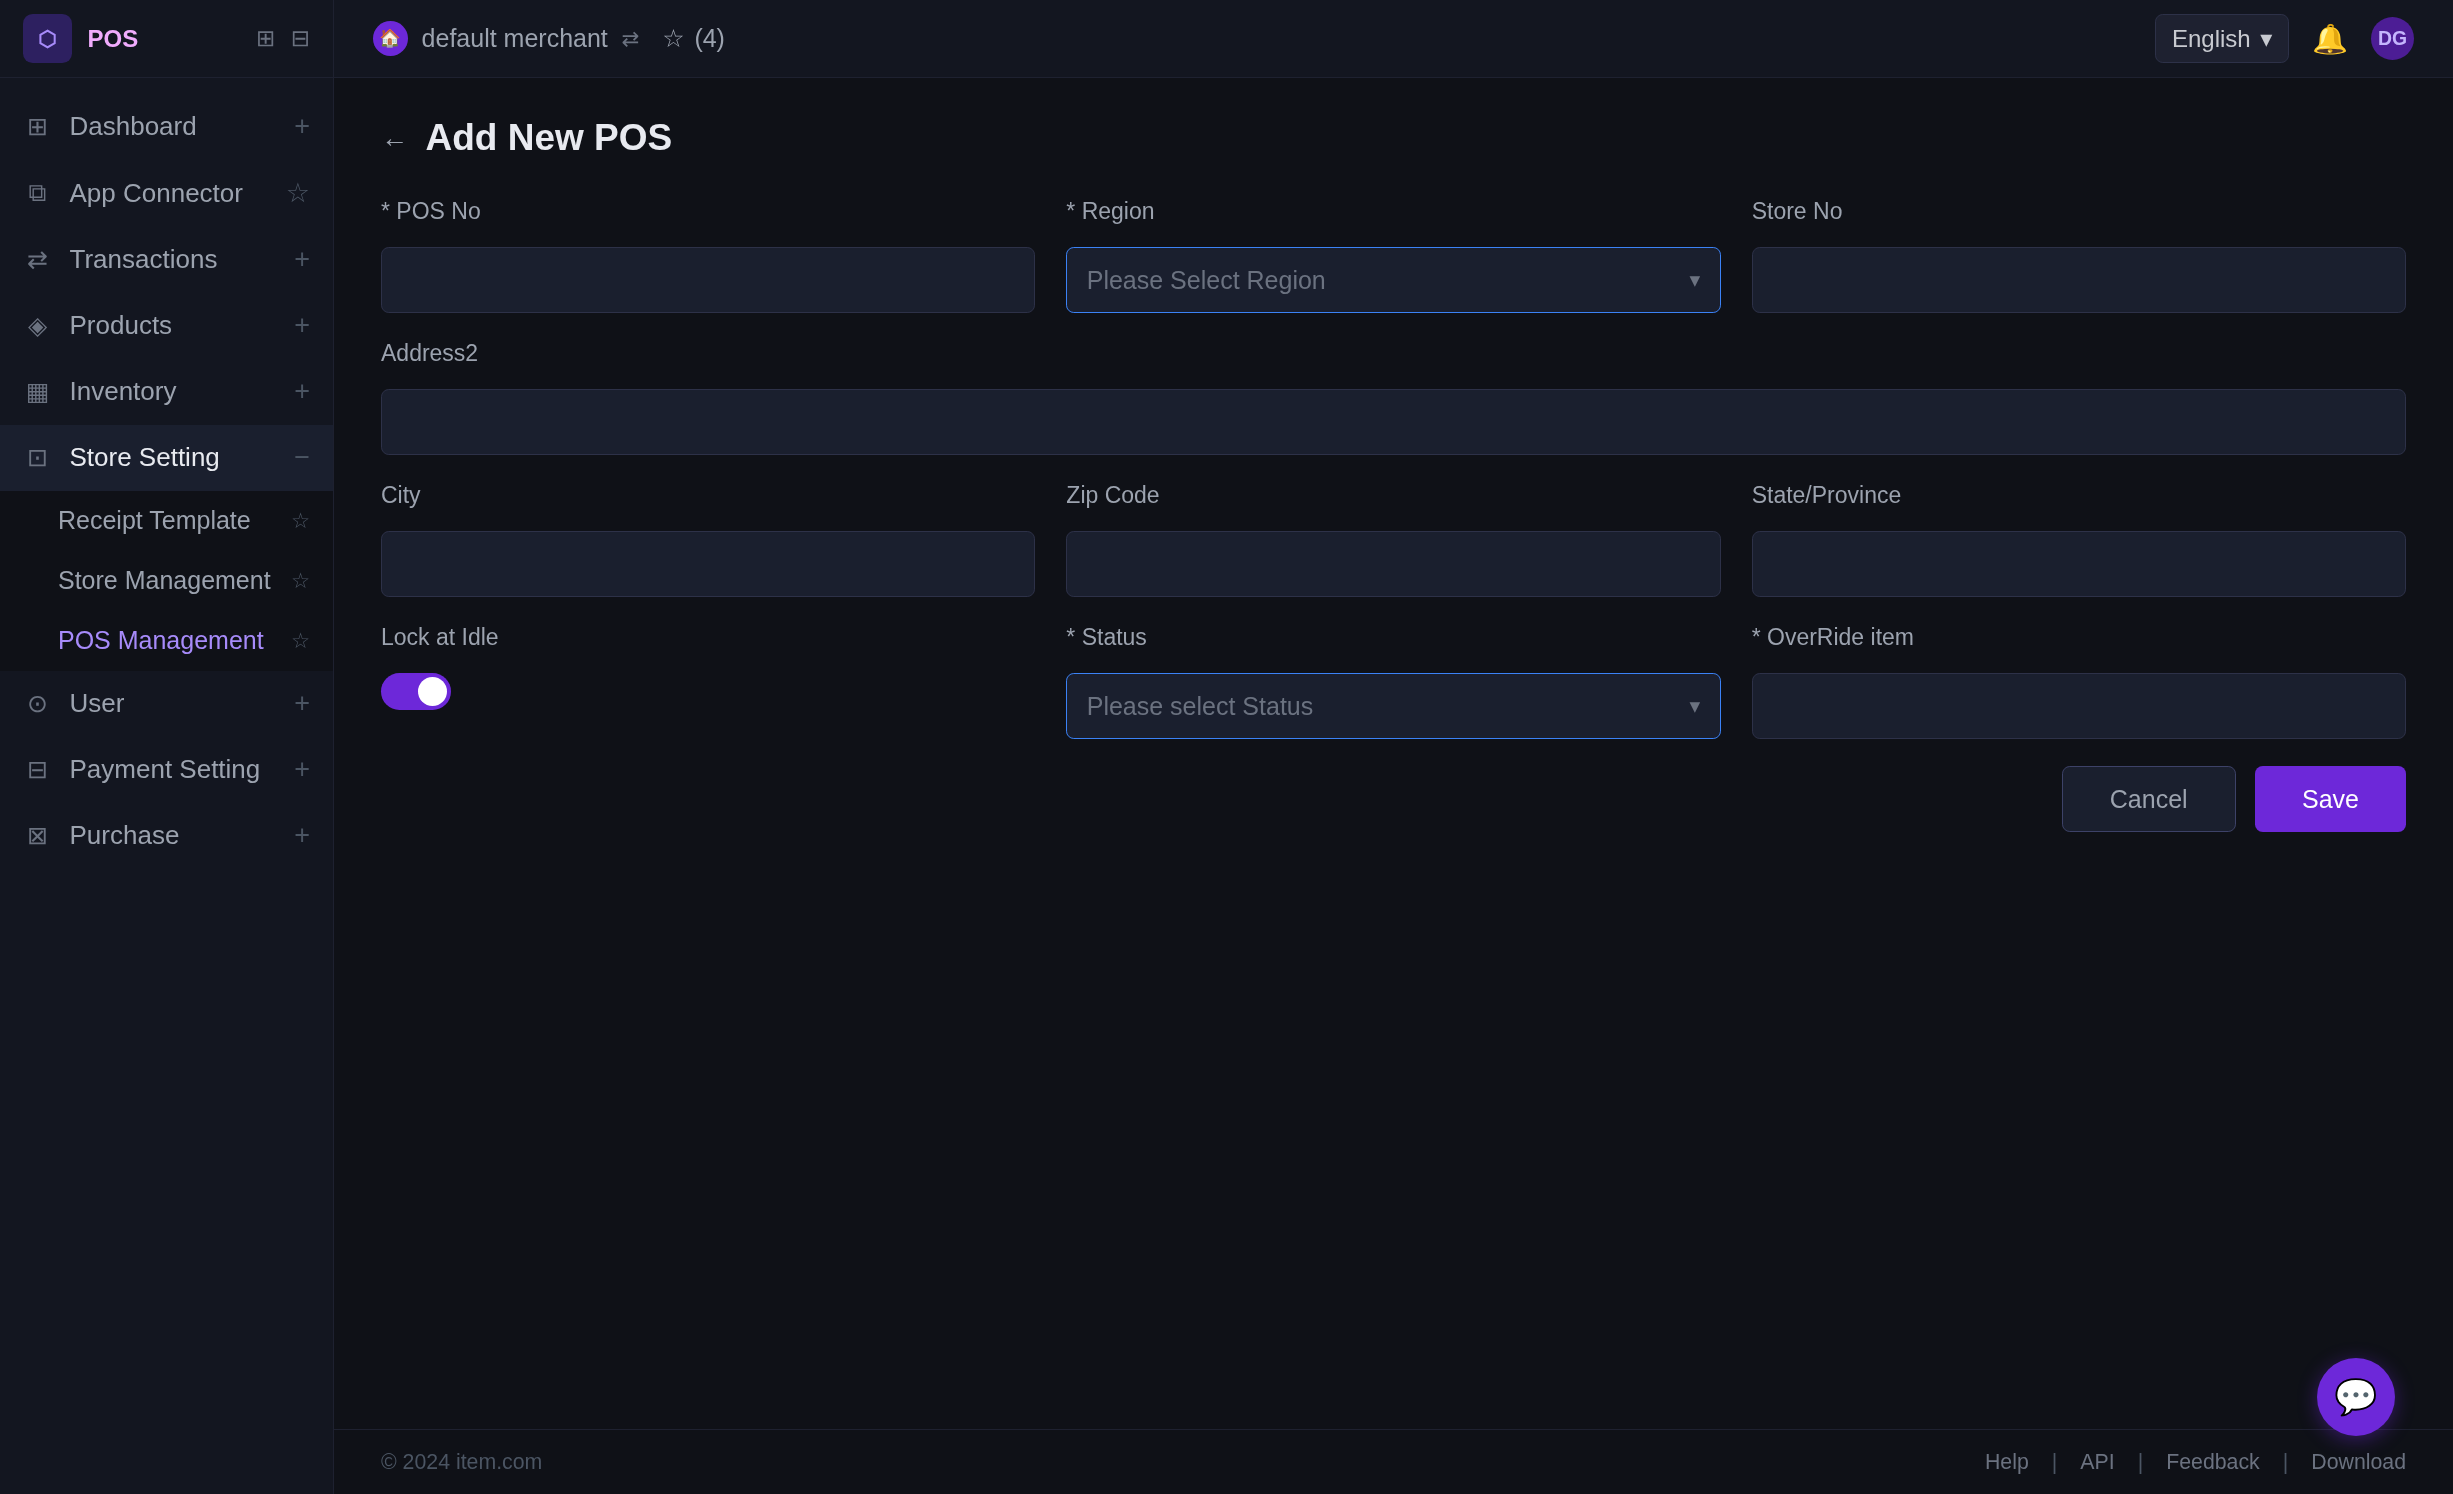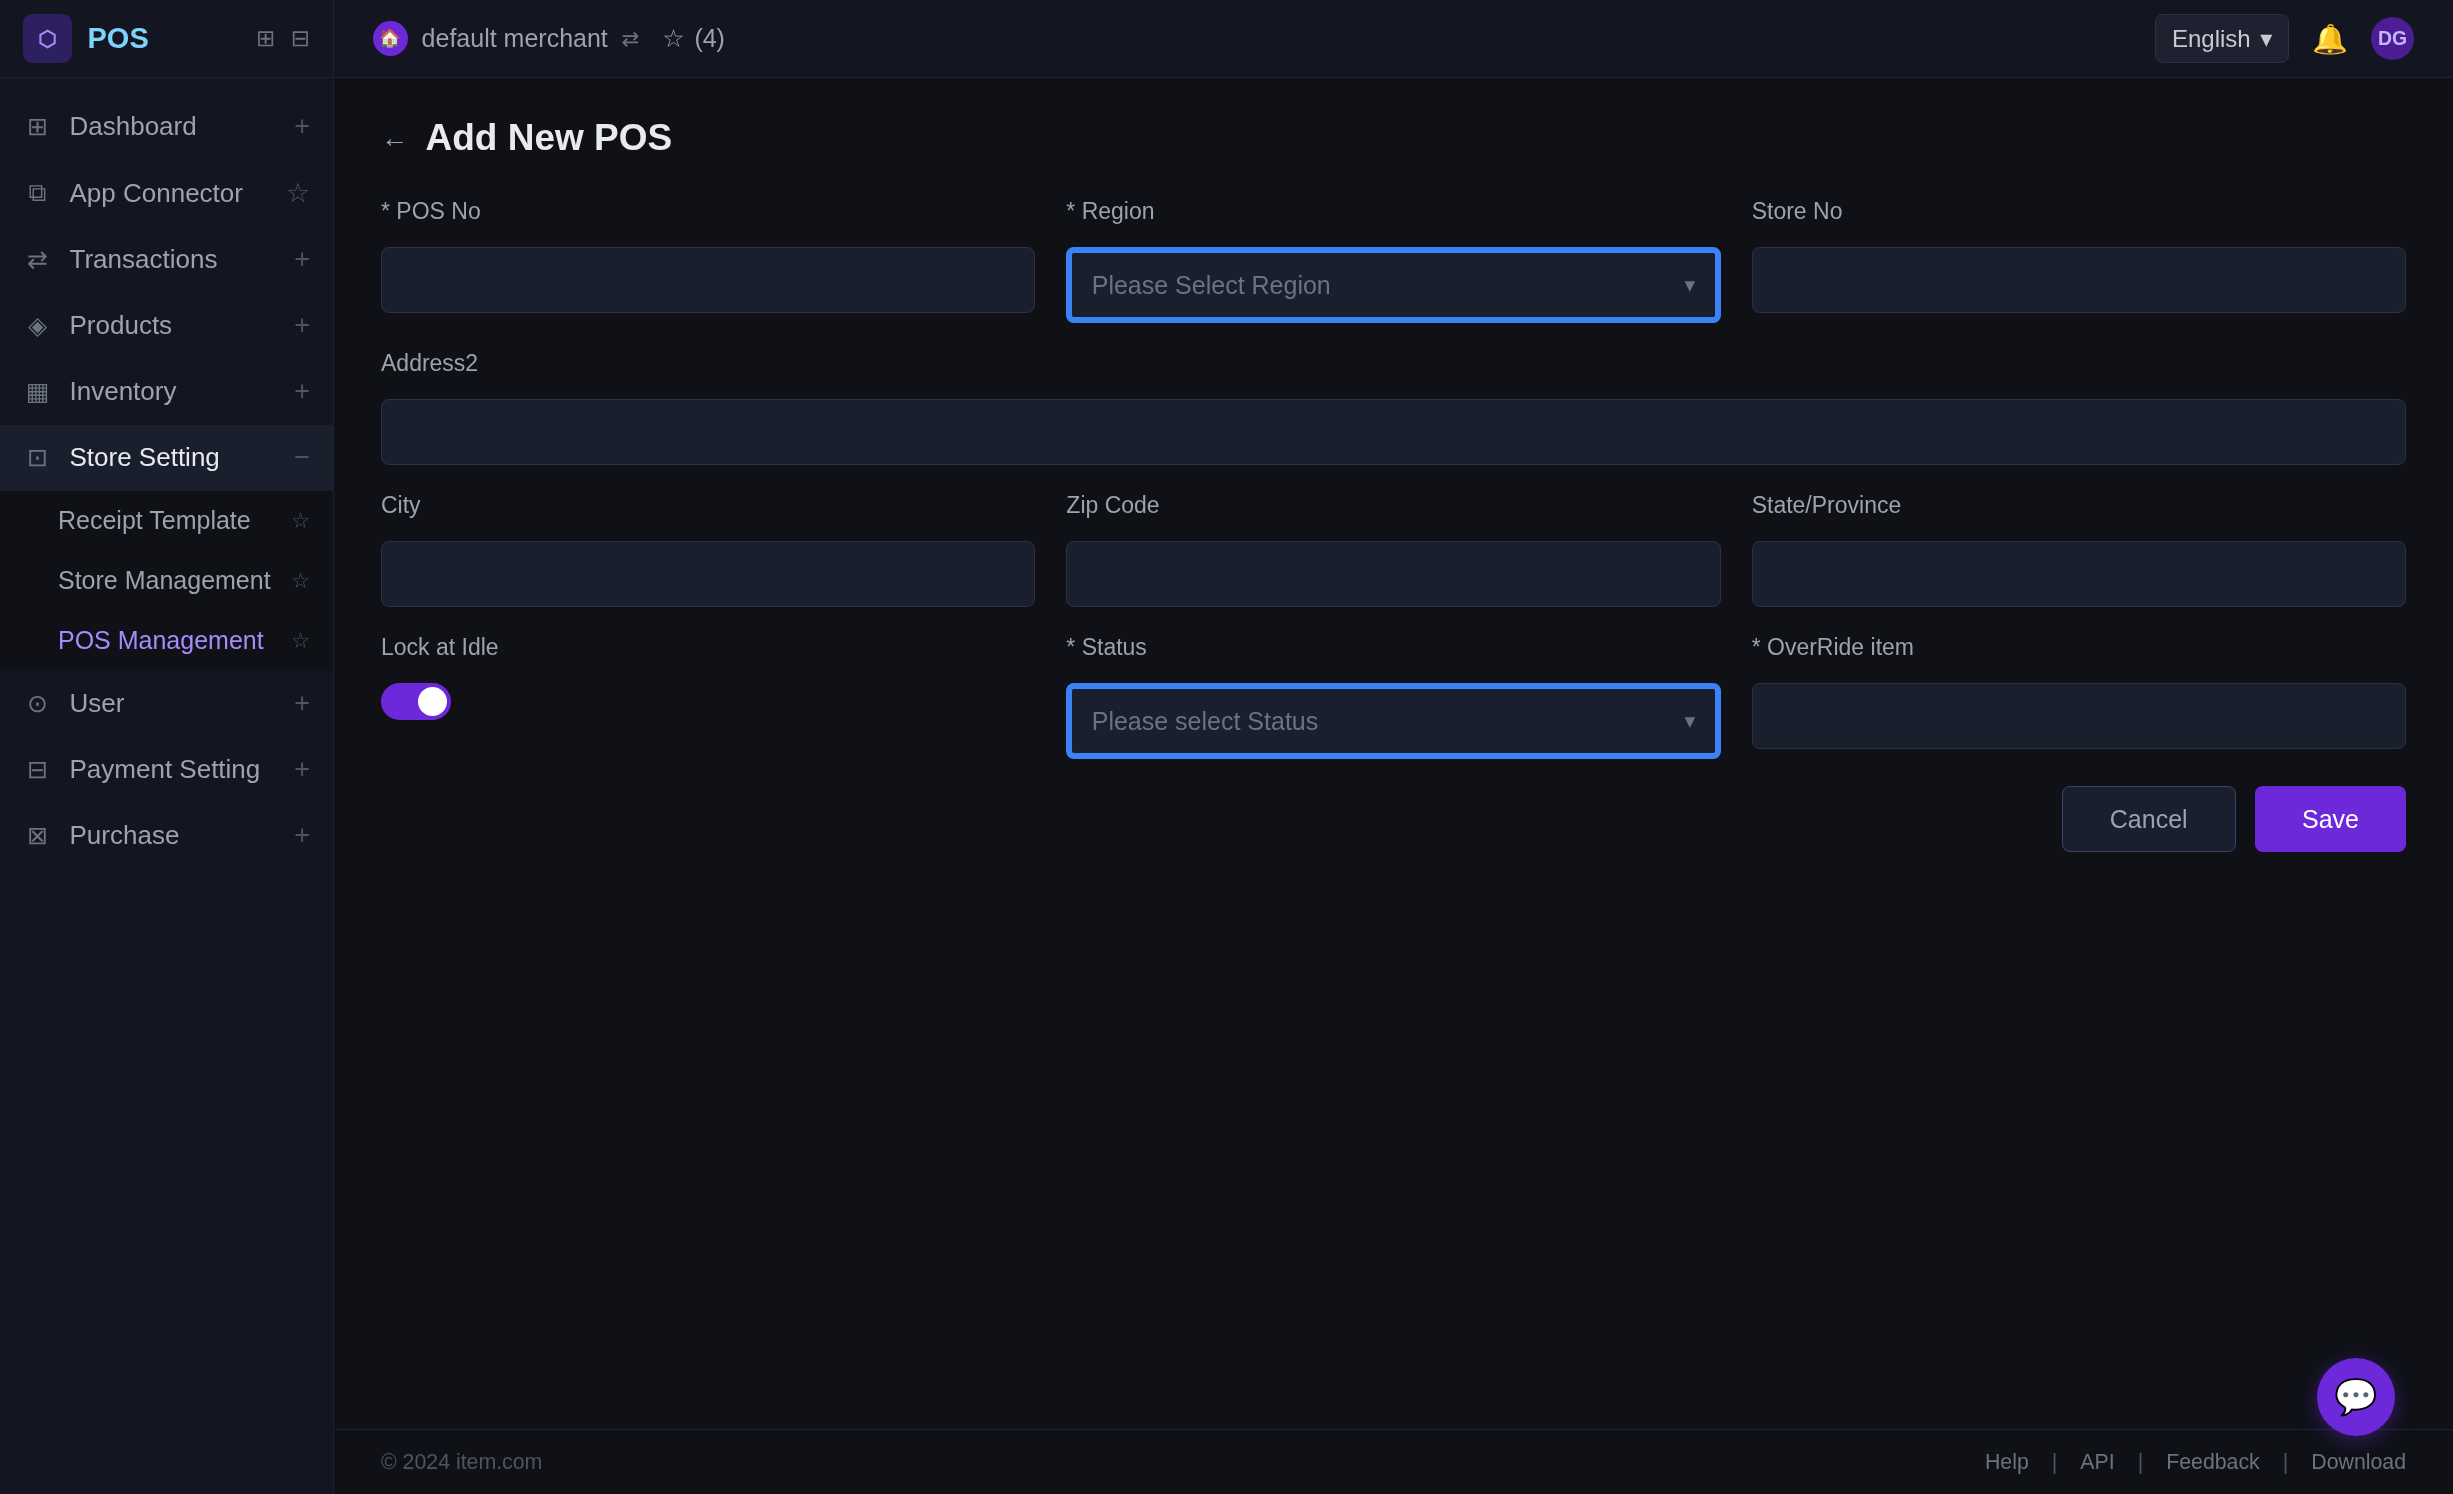--- a/index.html
+++ b/index.html
@@ -39,22 +39,22 @@
       background: #2d2060;
       border-radius: 9.7px;
       display: flex;
       align-items: center;
       justify-content: center;
       color: #a78bfa;
       font-size: 21.3px;
       font-weight: bold;
     }
     .logo-text {
-      color: #7dd3fc;
-      font-size: 29px;
+      color: #f0abfc;
+      font-size: 24px;
       font-weight: 600;
     }
     .sidebar-icons {
       display: flex;
       gap: 15.5px;
       margin-left: auto;
     }
     .sidebar-icon-btn {
       color: #6b7280;
       cursor: pointer;
@@ -238,21 +238,21 @@
       border: 1px solid #2d3148;
       border-radius: 7.8px;
       padding: 17.5px 19.4px;
       color: #c8cad0;
       font-size: 25px;
       outline: none;
       width: 100%;
     }
     .form-select {
       background: #1a1f2e;
-      border: 6px solid #3b82f6;
+      border: 1px solid #3b82f6;
       border-radius: 7.8px;
       padding: 17.5px 19.4px;
       color: #6b7280;
       font-size: 25px;
       outline: none;
       width: 100%;
       display: flex;
       align-items: center;
       justify-content: space-between;
       cursor: pointer;

